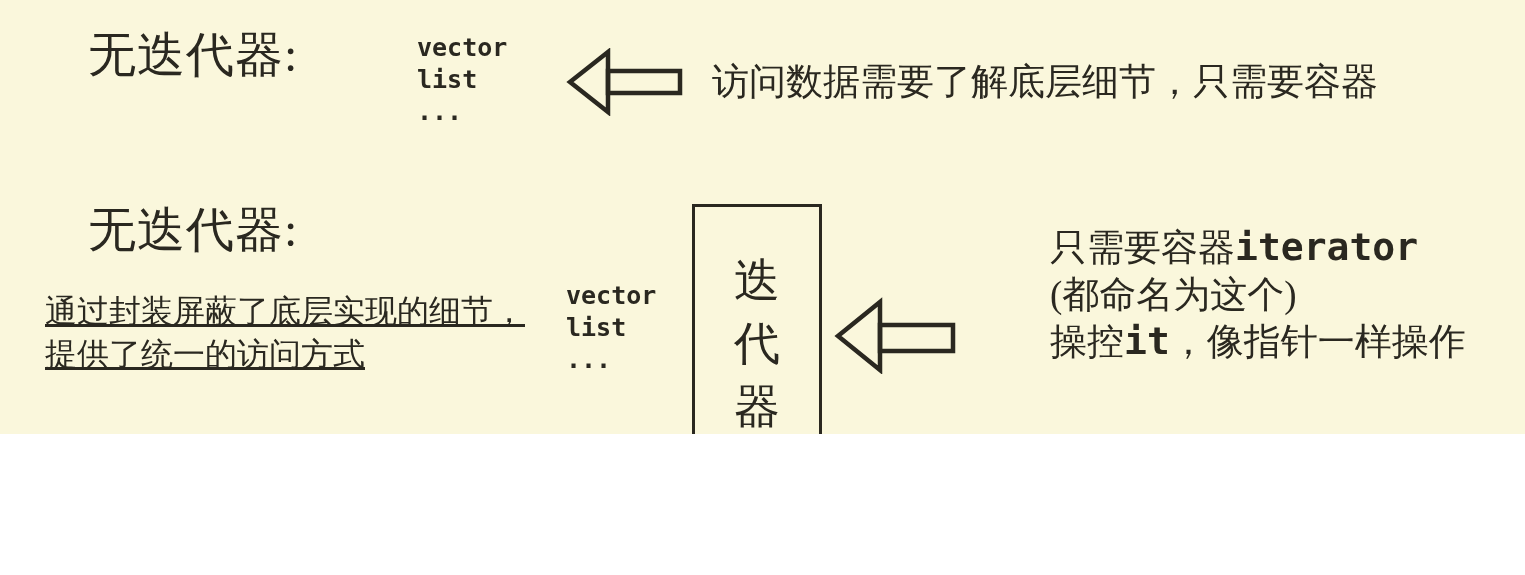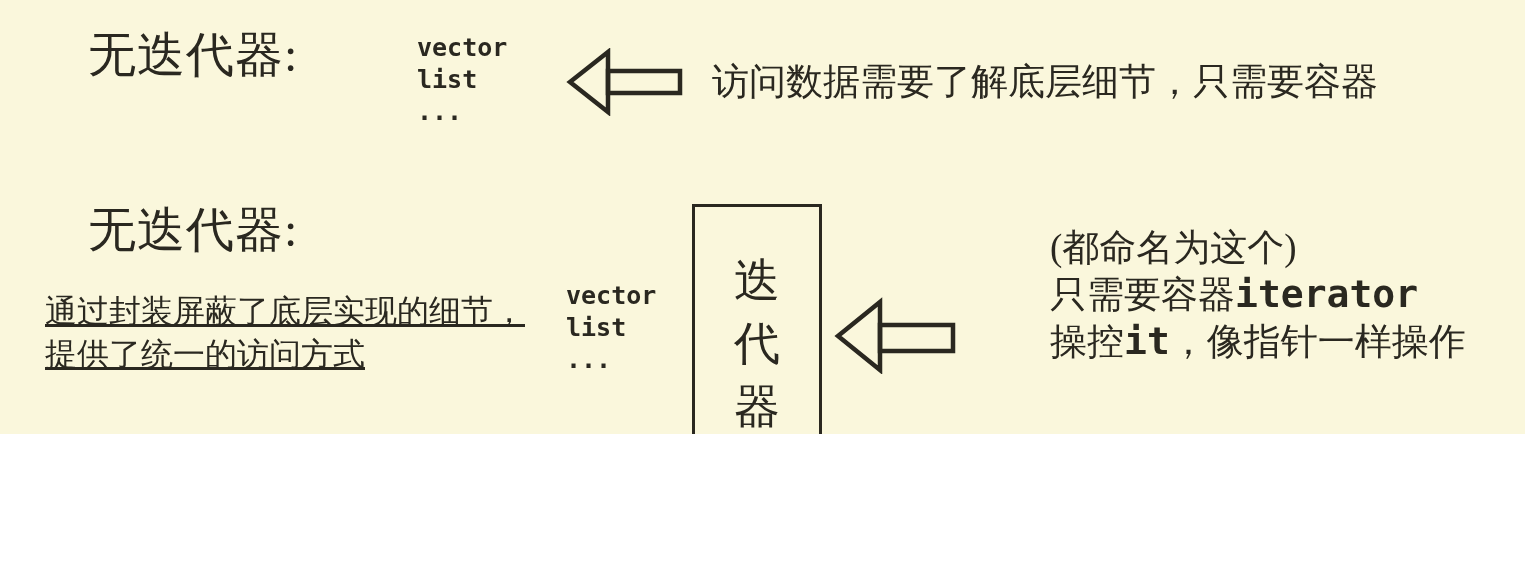--- a/index.html
+++ b/index.html
@@ -88,18 +88,18 @@
     <span>代</span>
     <span>器</span>
   </div>
 
   <svg class="abs arrow" style="left:833px; top:296px;" width="126" height="78" viewBox="0 0 126 78">
     <polygon points="5,40 47,6 47,74" fill="none" stroke="#2A2820" stroke-width="4.5"></polygon>
     <rect x="47" y="29" width="73" height="26" fill="none" stroke="#2A2820" stroke-width="4.5"></rect>
   </svg>
 
   <div class="abs serif access-note" style="left:1050px; top:224px;">
+    <div><span>只需要容器</span><span class="code">iterator</span></div>
     <div>(都命名为这个)</div>
-    <div><span>只需要容器</span><span class="code">iterator</span></div>
     <div><span>操控</span><span class="code">it</span><span>，像指针一样操作</span></div>
   </div>
 
 </div>
 
 </body></html>

